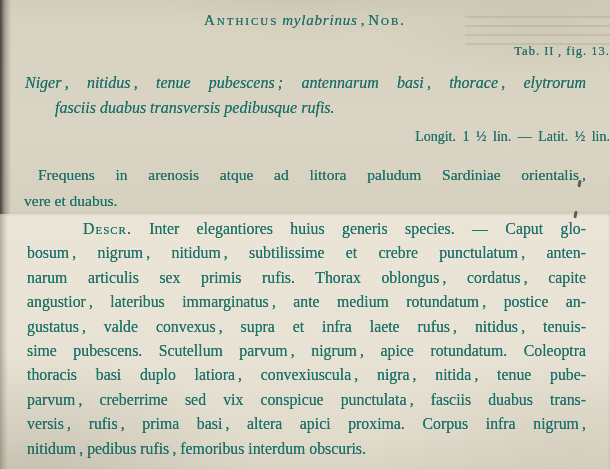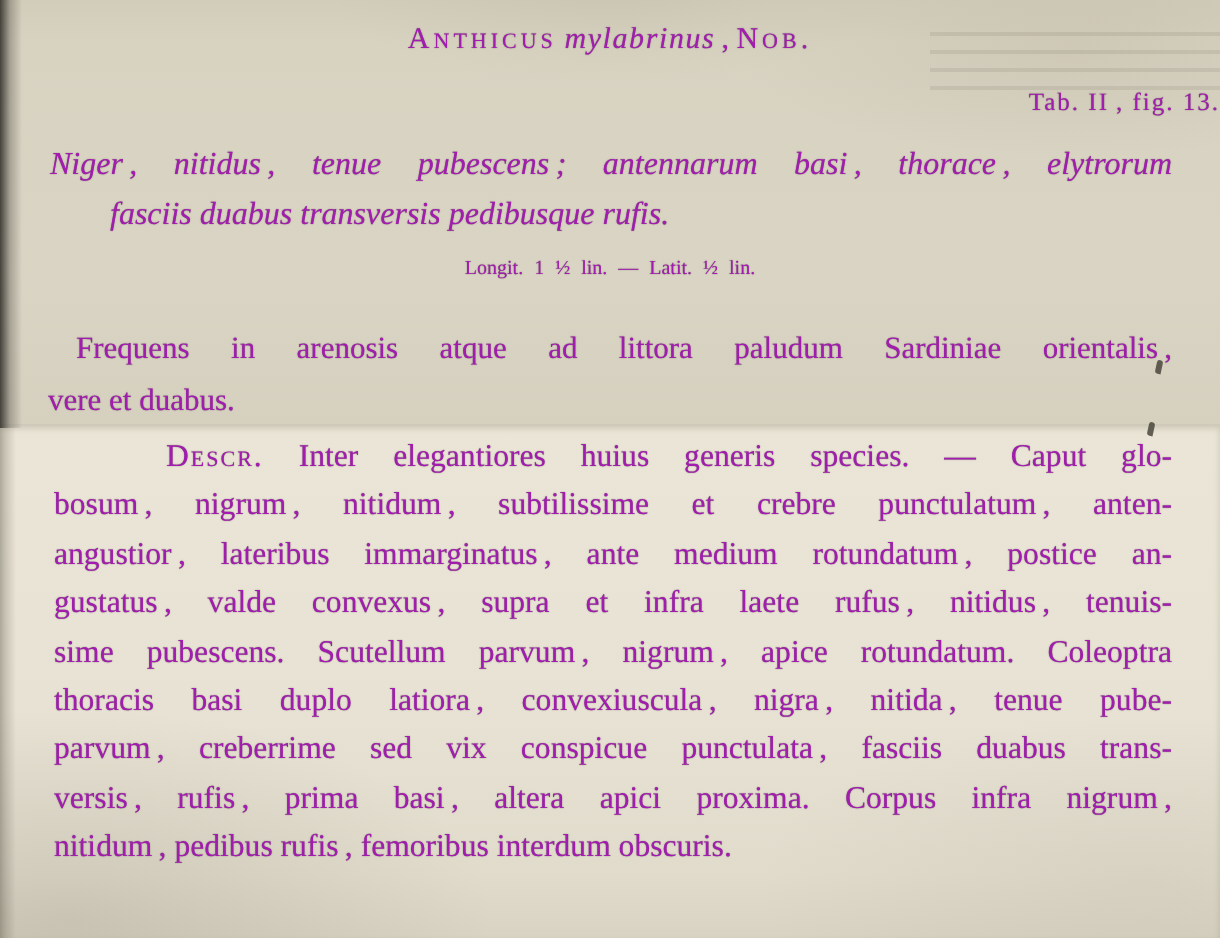--- a/index.html
+++ b/index.html
@@ -1,19 +1,19 @@
 <!DOCTYPE html>
 <html><head>
 <meta charset="utf-8">
 <style>
   html,body { margin:0; padding:0; background:#888; }
   .page {
     position:relative; width:610px; height:469px; overflow:hidden;
     font-family:"Liberation Serif","DejaVu Serif",serif;
-    color:#a21caf;
+    color:#0f766e;
     background:#d9d3c2;
     text-shadow:0 0 0.6px rgba(51,48,42,0.65);
   }
   .sec-top {
     position:absolute; top:0; left:0; right:0; height:212px;
     background:linear-gradient(180deg,#d2ccba 0%,#d8d2c1 10%,#dad4c4 65%,#d6d0bf 100%);
   }
   .sec-bottom {
     position:absolute; top:212px; left:0; right:0; bottom:0;
     background:linear-gradient(180deg,#eae5d6 0%,#e7e2d3 55%,#e0dbcb 88%,#d8d3c2 100%);
@@ -60,21 +60,21 @@
 
   .diag {
     position:absolute; top:70px; left:25px; width:561px;
     font-style:italic; font-size:16px; line-height:25px;
   }
   .jl { text-align:justify; text-align-last:justify; }
   .diag .l2 { padding-left:30px; }
 
   .meas {
     position:absolute; top:129px; left:0; right:0;
-    text-align:center; font-size:10px; word-spacing:3px;
+    text-align:right; font-size:14px; word-spacing:3px;
   }
 
   .hab {
     position:absolute; top:162px; left:24px; width:562px;
     font-size:15.5px; line-height:26px;
   }
   .hab .l1 { padding-left:14px; }
 
   .descr {
     position:absolute; top:217px; left:27px; width:559px;
@@ -115,20 +115,21 @@
     <div class="l1 jl">Frequens in arenosis atque ad littora paludum Sardiniae orientalis ,</div>
     <div class="l2">vere et duabus.</div>
   </div>
 
   <div class="descr">
     <div class="first jl">
       <span class="sc">Descr.</span>
       <span>Inter elegantiores huius generis species. — Caput glo-</span>
     </div>
     <div class="jl">bosum , nigrum , nitidum , subtilissime et crebre punctulatum , anten-</div>
+    <div class="jl">narum articulis sex primis rufis. Thorax oblongus , cordatus , capite</div>
     <div class="jl">angustior , lateribus immarginatus , ante medium rotundatum , postice an-</div>
     <div class="jl">gustatus , valde convexus , supra et infra laete rufus , nitidus , tenuis-</div>
     <div class="jl">sime pubescens. Scutellum parvum , nigrum , apice rotundatum. Coleoptra</div>
     <div class="jl">thoracis basi duplo latiora , convexiuscula , nigra , nitida , tenue pube-</div>
     <div class="jl">parvum , creberrime sed vix conspicue punctulata , fasciis duabus trans-</div>
     <div class="jl">versis , rufis , prima basi , altera apici proxima. Corpus infra nigrum ,</div>
     <div>nitidum , pedibus rufis , femoribus interdum obscuris.</div>
   </div>
 
 </div>

